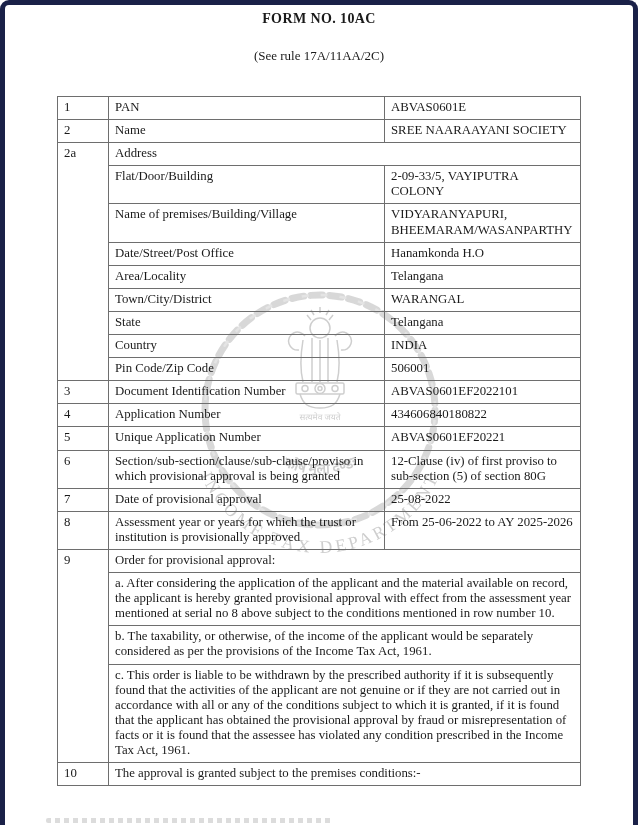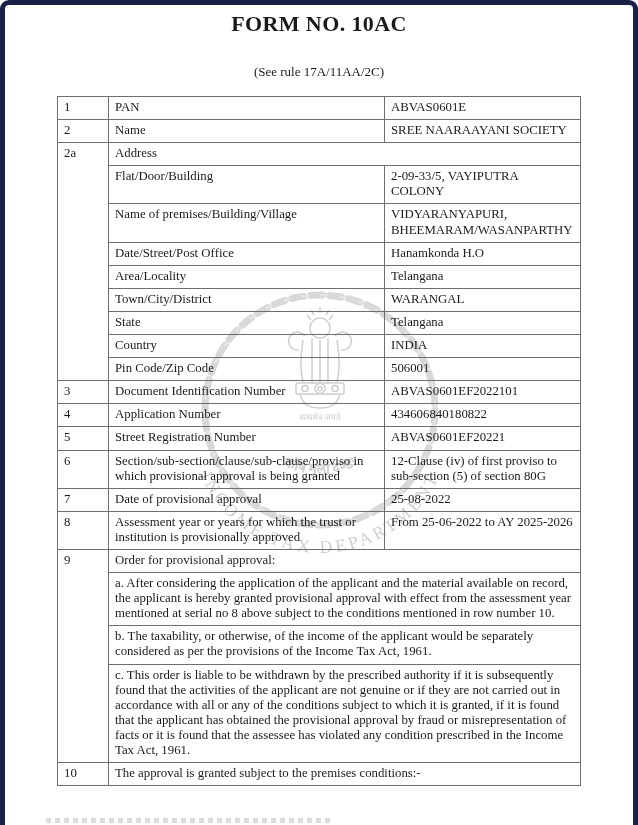--- a/index.html
+++ b/index.html
@@ -25,26 +25,26 @@
     z-index: 5;
   }
   .header {
     position: absolute;
     top: 0; left: 0; right: 0;
     text-align: center;
     z-index: 2;
   }
   .form-title {
     margin-top: 11px;
-    font-size: 22px;
+    font-size: 14px;
     font-weight: bold;
     letter-spacing: 0.4px;
   }
   .rule-line {
-    margin-top: 27px;
+    margin-top: 21px;
     font-size: 13px;
   }
   .subtitle {
     margin-top: 4px;
     font-size: 13px;
   }
   
   .watermark {
     position: absolute;
     left: 165px;
@@ -193,21 +193,21 @@
       <td>Document Identification Number</td>
       <td>ABVAS0601EF2022101</td>
     </tr>
     <tr>
       <td class="sno">4</td>
       <td>Application Number</td>
       <td>434606840180822</td>
     </tr>
     <tr>
       <td class="sno">5</td>
-      <td>Street Registration Number</td>
+      <td>Unique Application Number</td>
       <td>ABVAS0601EF20221</td>
     </tr>
     <tr>
       <td class="sno">6</td>
       <td>Section/sub-section/clause/sub-clause/proviso in which provisional approval is being granted</td>
       <td>12-Clause (iv) of first proviso to sub-section (5) of section 80G</td>
     </tr>
     <tr>
       <td class="sno">7</td>
       <td>Date of  provisional approval</td>

